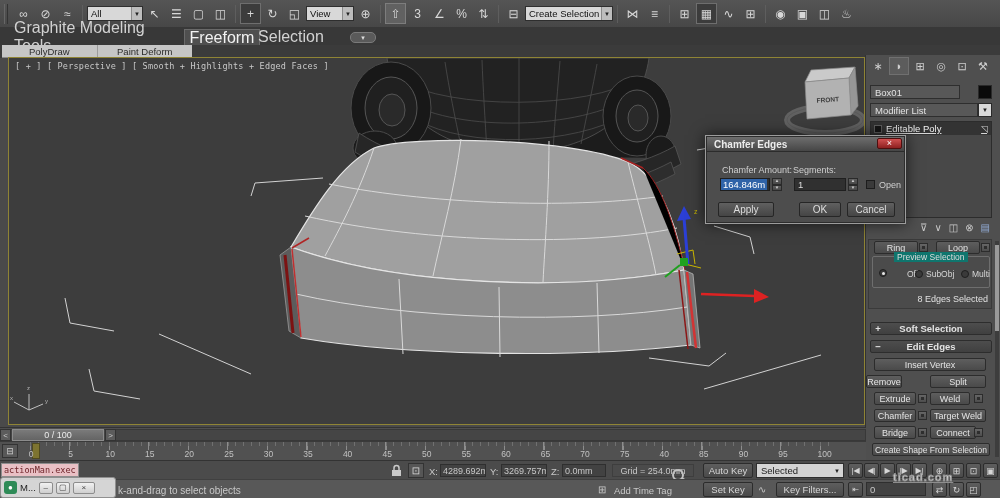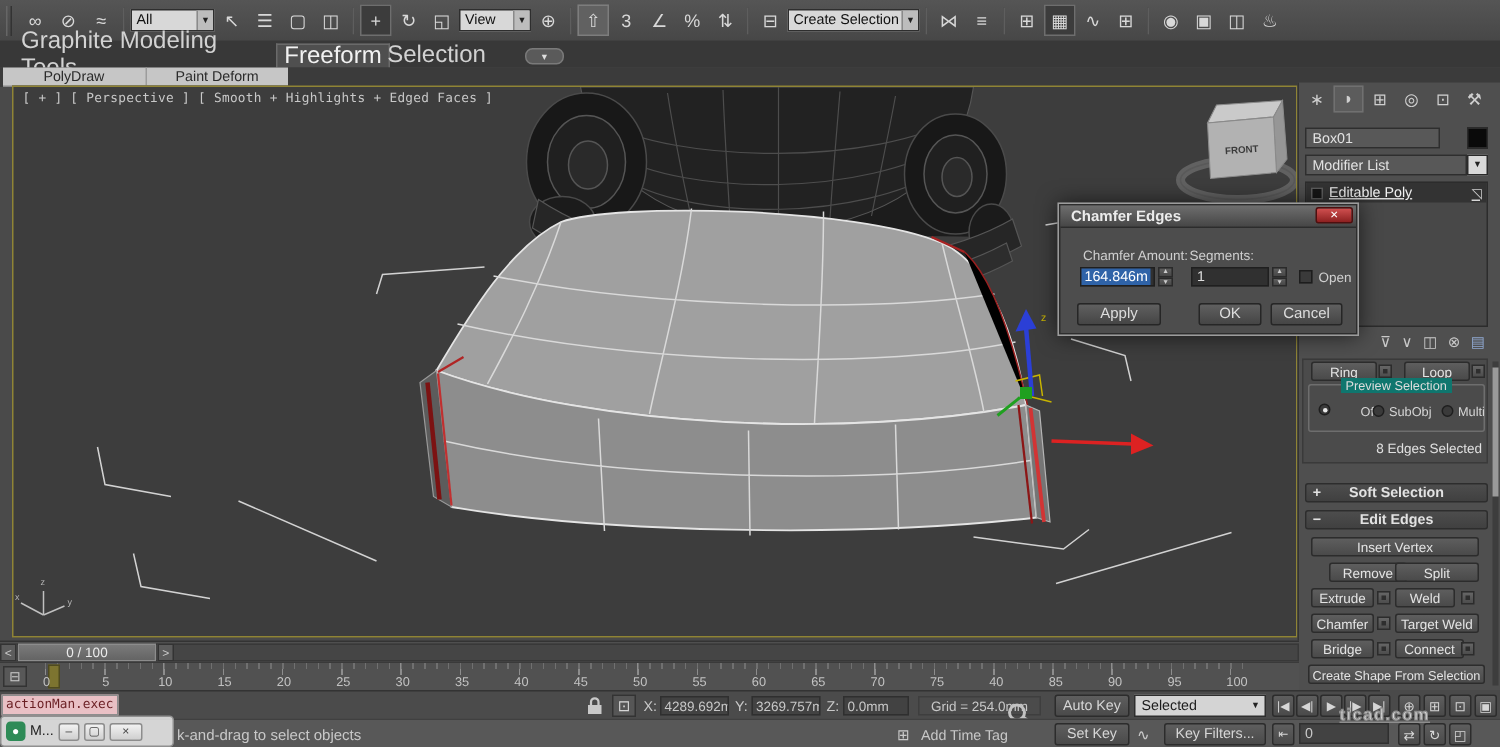--- a/index.html
+++ b/index.html
@@ -355,21 +355,21 @@
     <div style="position:absolute;left:30px;top:239px;width:92px;text-align:right;font-size:9px;color:#e0e0e0">8 Edges Selected</div>
     <div class="rollout" style="top:267px">
       <span class="pm">+</span>
       <span class="ttl">Soft Selection</span>
     </div>
     <div class="rollout" style="top:285px">
       <span class="pm">−</span>
       <span class="ttl">Edit Edges</span>
     </div>
     <div class="cbtn" style="left:8px;top:303px;width:112px">Insert Vertex</div>
-    <div class="cbtn" style="left:20px;top:320px;width:52px">Remove</div>
+    <div class="cbtn" style="left:0;top:320px;width:36px">Remove</div>
     <div class="cbtn" style="left:64px;top:320px;width:56px">Split</div>
     <div class="cbtn" style="left:8px;top:337px;width:42px">Extrude</div>
     <div class="sbox" style="left:52px;top:339px"></div>
     <div class="cbtn" style="left:64px;top:337px;width:40px">Weld</div>
     <div class="sbox" style="left:108px;top:339px"></div>
     <div class="cbtn" style="left:8px;top:354px;width:42px">Chamfer</div>
     <div class="sbox" style="left:52px;top:356px"></div>
     <div class="cbtn" style="left:64px;top:354px;width:56px">Target Weld</div>
     <div class="cbtn" style="left:8px;top:371px;width:42px">Bridge</div>
     <div class="sbox" style="left:52px;top:373px"></div>

